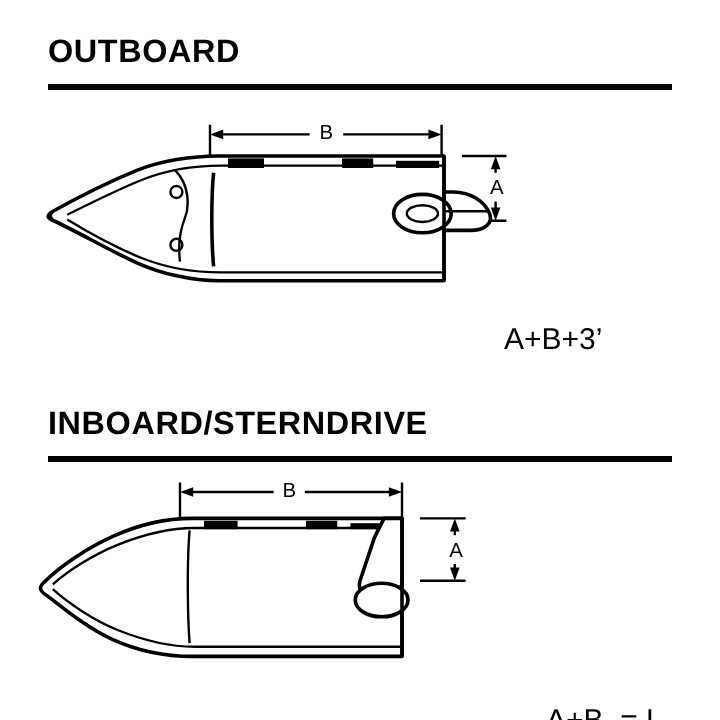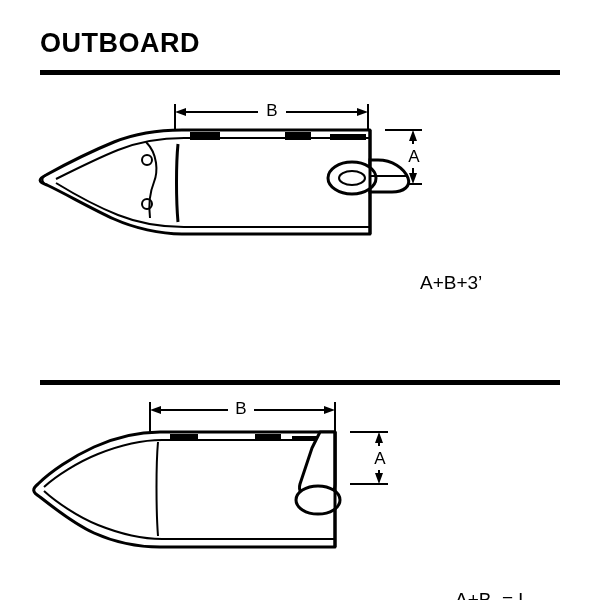--- a/index.html
+++ b/index.html
@@ -39,21 +39,21 @@
     width: 520px;
     height: 5px;
     background: #000000;
   }
   #rule-outboard { top: 70px; }
   #rule-inboard  { top: 380px; }
 
   
   .formula {
     position: absolute;
-    font-size: 19px;
+    font-size: 25px;
     line-height: 32px;
     white-space: pre;
   }
   #formula-outboard { left: 420px; top: 203px; }
   #formula-inboard  { left: 455px; top: 520px; }
 
   
   .drawing {
     position: absolute;
   }
@@ -124,20 +124,21 @@
       <ellipse cx="322" cy="96" rx="13" ry="7" fill="#ffffff" stroke="#000000" stroke-width="2"></ellipse>
       <line x1="340" y1="94" x2="378" y2="94" stroke="#000" stroke-width="2"></line>
       <line x1="340" y1="152" x2="340" y2="48" stroke="#000" stroke-width="3"></line>
     </g>
   </svg>
 
   <div class="formula" id="formula-outboard">
     <div>A+B+3’</div>
   </div>
 
+  <div class="section-title" id="title-inboard">INBOARD/STERNDRIVE</div>
   <div class="rule" id="rule-inboard"></div>
 
   <svg class="drawing" id="drawing-inboard" viewBox="0 0 420 180">
 
     <g>
       <line x1="120" y1="10" x2="120" y2="46" stroke="#000" stroke-width="2"></line>
       <line x1="305" y1="10" x2="305" y2="46" stroke="#000" stroke-width="2"></line>
       <line x1="125" y1="18" x2="300" y2="18" stroke="#000" stroke-width="2"></line>
       <polygon points="120,18 131,14 131,22" fill="#000"></polygon>
       <polygon points="305,18 294,14 294,22" fill="#000"></polygon>

